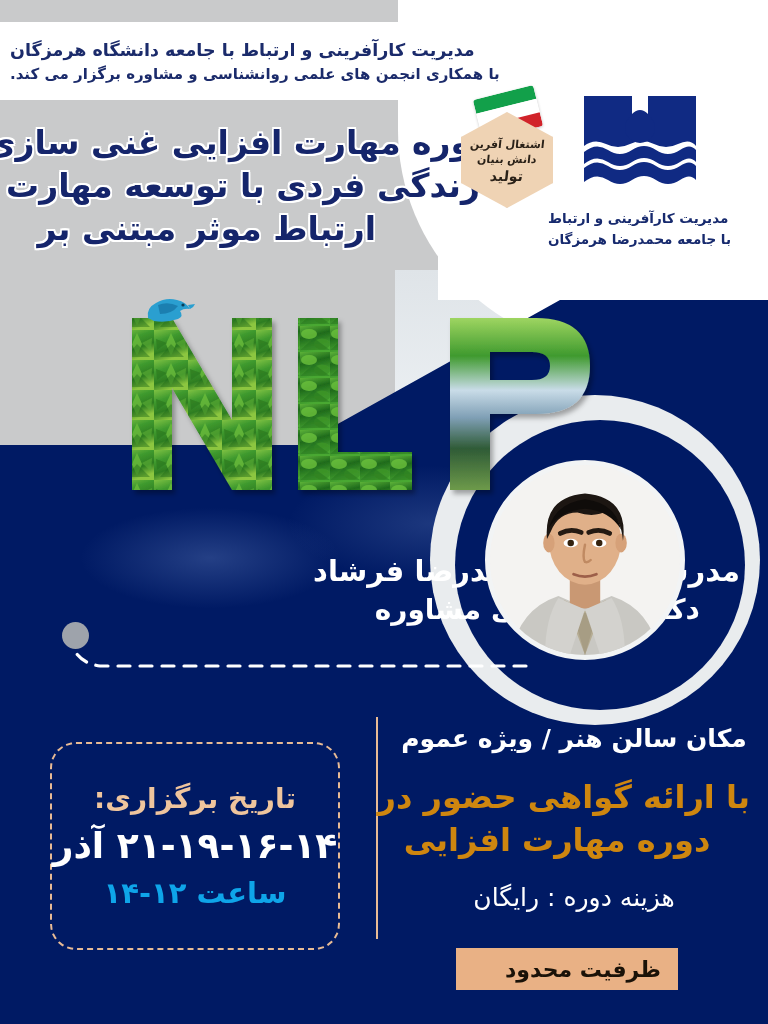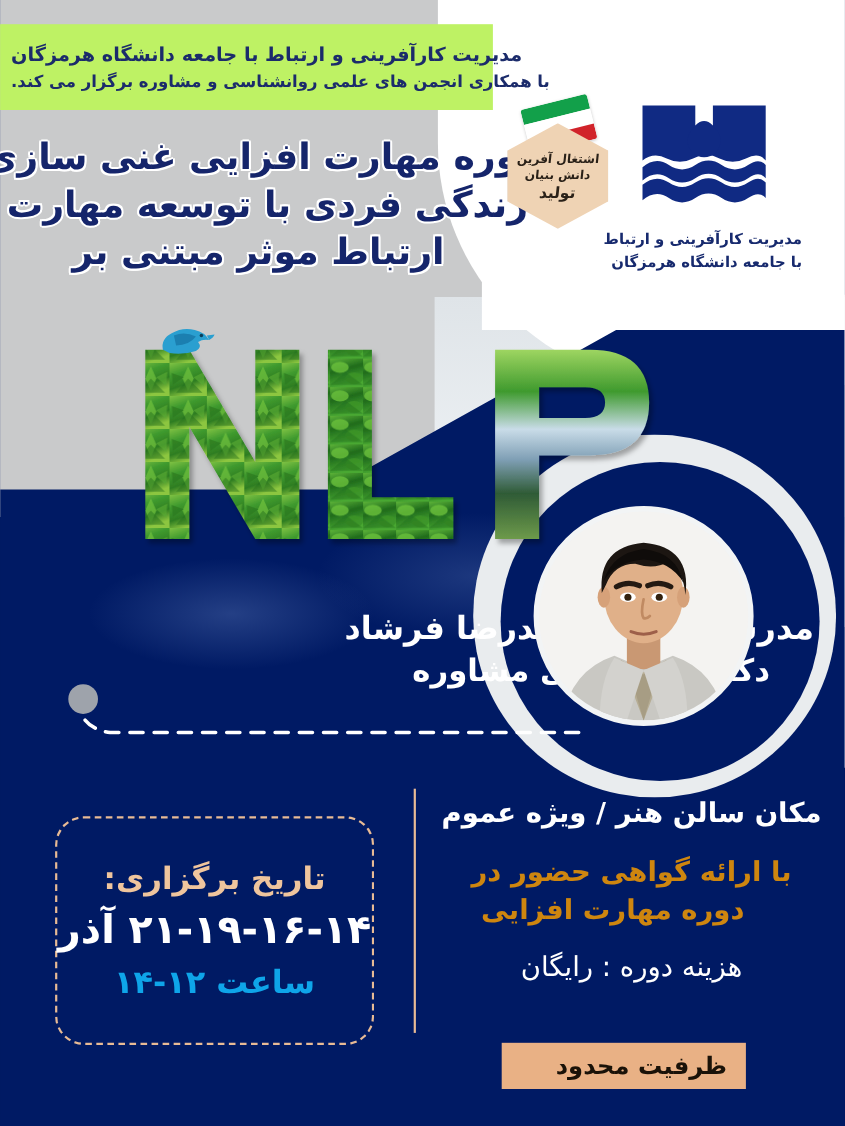--- a/index.html
+++ b/index.html
@@ -96,21 +96,21 @@
     width: 290px; height: 290px;
     border-radius: 50%;
     background: #001a64;
   }
 
   
   .top-banner {
     position: absolute;
     left: 0; top: 22px;
     width: 448px; height: 78px;
-    background: #bef264;
+    background: #ffffff;
     display: flex;
     flex-direction: column;
     align-items: flex-end;
     justify-content: center;
     padding: 0 22px 0 10px;
     gap: 5px;
   }
   .top-banner .line {
     color: #1b2b6b;
     font-size: 17.5px;
@@ -136,21 +136,21 @@
     font-weight: bold;
     line-height: 1.30;
     white-space: nowrap;
     text-shadow:
       -1.6px -1.6px 0 #ffffff,  1.6px -1.6px 0 #ffffff,
       -1.6px  1.6px 0 #ffffff,  1.6px  1.6px 0 #ffffff,
        0 -1.8px 0 #ffffff, 0 1.8px 0 #ffffff,
       -1.8px 0 0 #ffffff, 1.8px 0 0 #ffffff;
   }
   .main-title .tl.r2 { margin-right: 8px; }
-  .main-title .tl.r3 { margin-right: 84px; }
+  .main-title .tl.r3 { margin-right: 112px; }
 
   
   .year-badge {
     position: absolute;
     left: 455px; top: 92px;
     width: 106px; height: 118px;
     z-index: 7;
   }
   .hexagon {
     position: absolute;
@@ -194,23 +194,23 @@
   
   .uni-logo {
     position: absolute;
     left: 578px; top: 88px;
     width: 124px; height: 112px;
     z-index: 7;
   }
   .uni-logo svg { width: 100%; height: 100%; display: block; }
   .uni-logo-text {
     position: absolute;
-    left: 529px; top: 208px;
+    left: 548px; top: 208px;
     width: 200px;
-    text-align: right;
+    text-align: left;
     direction: rtl;
     z-index: 7;
   }
   .uni-logo-text span {
     display: block;
     color: #172a6e;
     font-size: 13.5px;
     font-weight: bold;
     line-height: 1.55;
     white-space: nowrap;
@@ -328,21 +328,21 @@
   }
   .info-col .venue {
     color: #ffffff;
     font-size: 25px;
     font-weight: bold;
     line-height: 1.34;
     white-space: nowrap;
   }
   .info-col .cert {
     color: #ce860f;
-    font-size: 25px;
+    font-size: 32px;
     font-weight: bold;
     line-height: 1.36;
     margin-top: 20px;
     white-space: nowrap;
   }
   .info-col .cert .c2 { margin-right: 34px; }
   .info-col .fee {
     color: #ffffff;
     font-size: 25px;
     font-weight: normal;
@@ -428,21 +428,21 @@
     <svg viewBox="0 0 124 112" xmlns="http://www.w3.org/2000/svg">
       <path d="M6 8 H54 V26 Q62 18 70 26 V8 H118 V58 Q112 50 100 56 Q88 62 76 56 Q64 50 52 56 Q40 62 28 56 Q16 50 6 58 Z" fill="#102a83"></path>
       <path d="M6 64 Q18 54 30 62 Q42 70 54 62 Q66 54 78 62 Q90 70 102 62 Q112 55 118 62 V74 Q112 67 102 74 Q90 82 78 74 Q66 66 54 74 Q42 82 30 74 Q18 66 6 76 Z" fill="#102a83"></path>
       <path d="M6 80 Q18 70 30 78 Q42 86 54 78 Q66 70 78 78 Q90 86 102 78 Q112 71 118 78 V92 Q112 85 102 92 Q90 100 78 92 Q66 84 54 92 Q42 100 30 92 Q18 84 6 94 Z" fill="#102a83"></path>
       <circle cx="62" cy="40" r="15" fill="#102a83"></circle>
       <circle cx="62" cy="40" r="15" fill="#ffffff" opacity="0"></circle>
     </svg>
   </div>
   <div class="uni-logo-text">
     <span>مدیریت کارآفرینی و ارتباط</span>
-    <span>با جامعه دانشگاه هرمزگان</span>
+    <span>با جامعه محمدرضا هرمزگان</span>
   </div>
 
   <div class="nlp">
     <svg viewBox="0 0 520 200" xmlns="http://www.w3.org/2000/svg">
       <defs>
         <linearGradient id="leafA" x1="0" y1="0" x2="0.4" y2="1">
           <stop offset="0%" stop-color="#7fc243"></stop>
           <stop offset="35%" stop-color="#3f9a2e"></stop>
           <stop offset="70%" stop-color="#2e7d22"></stop>
           <stop offset="100%" stop-color="#8cc63f"></stop>

